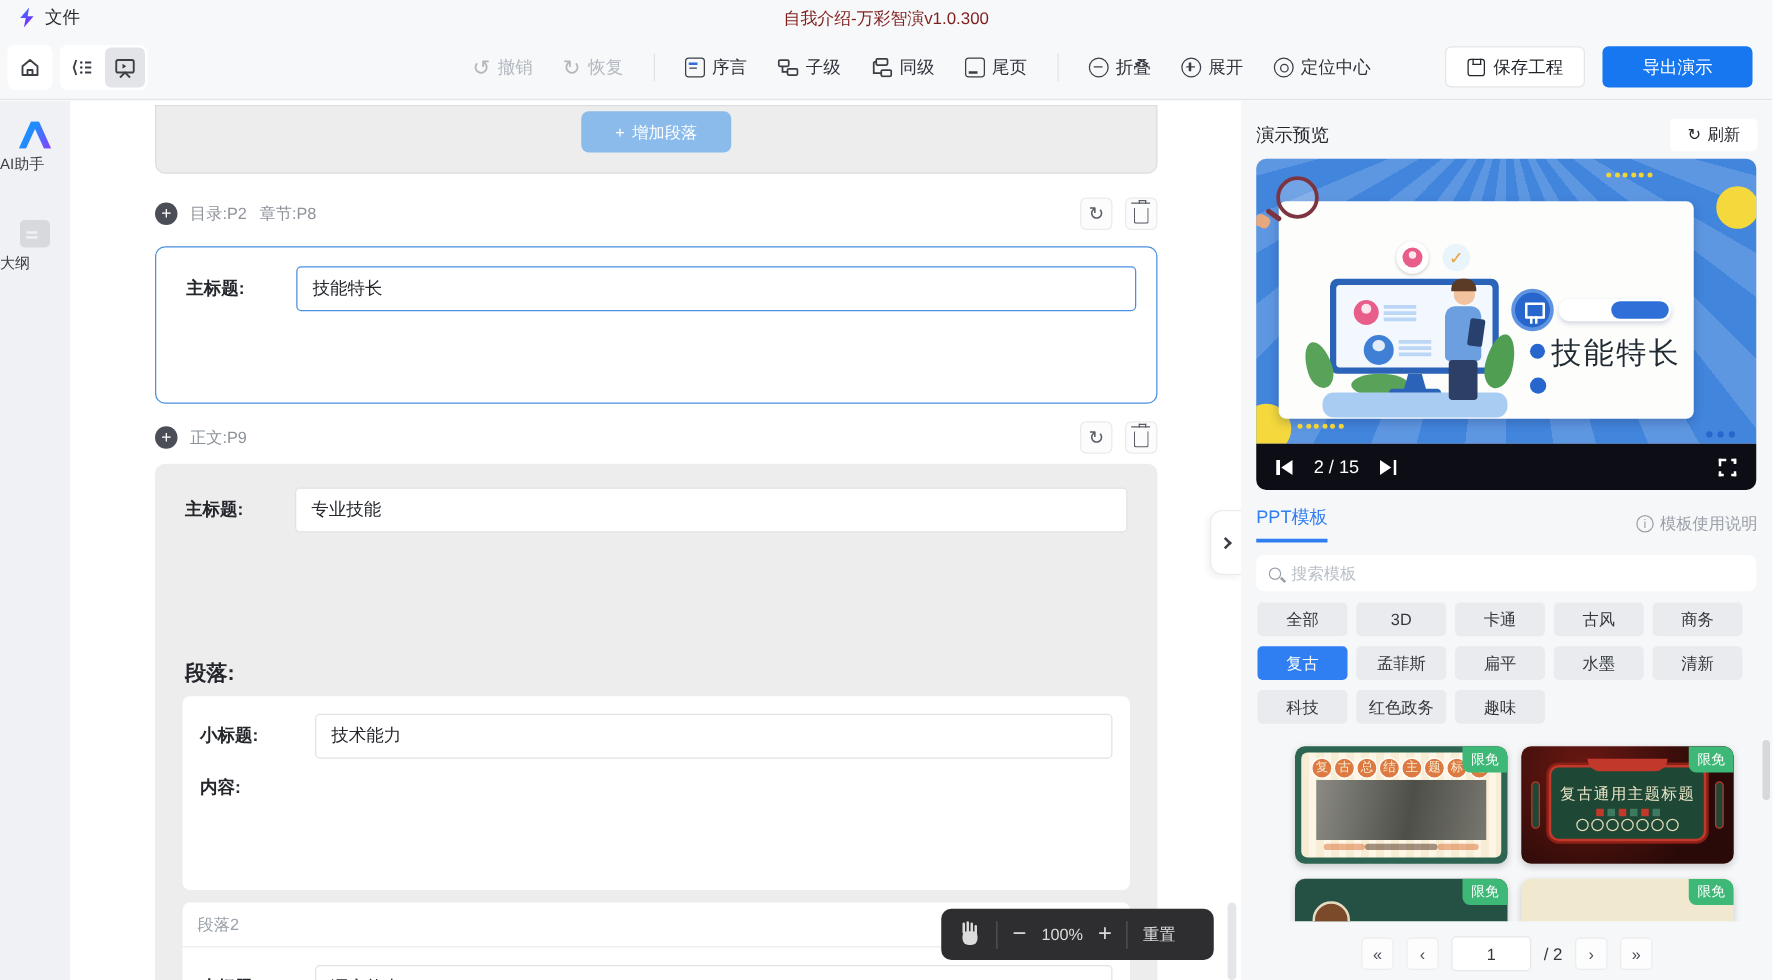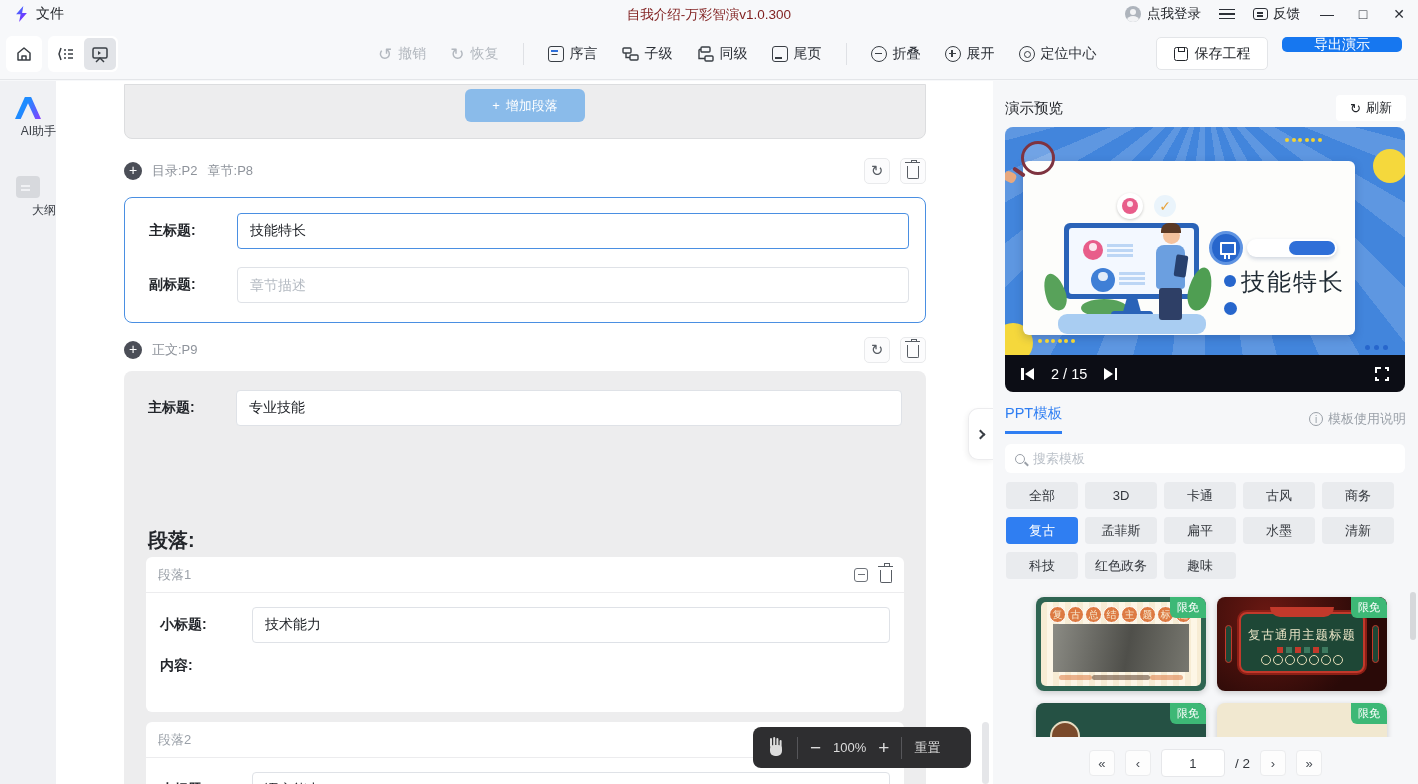--- a/index.html
+++ b/index.html
@@ -42,25 +42,25 @@
   .doc-ic.tail::before { content:""; position:absolute; left:2.5px; bottom:2.5px; width:7px; height:1.8px; background:#3a3f45; }
   .circ-ic { width:16px; height:16px; border:1.5px solid #3a3f45; border-radius:50%; position:relative; }
   .circ-ic::before { content:""; position:absolute; left:3px; top:5.6px; width:7px; height:1.7px; background:#3a3f45; }
   .circ-ic.plus::after { content:""; position:absolute; left:5.6px; top:3px; width:1.7px; height:7px; background:#3a3f45; }
   .target-ic { width:16px; height:16px; border:1.5px solid #3a3f45; border-radius:50%; position:relative; }
   .target-ic::before { content:""; position:absolute; left:4px; top:4px; width:5px; height:5px; border:1.5px solid #3a3f45; border-radius:50%; }
   .tool-right { position:absolute; right:16px; top:9px; display:flex; gap:14px; }
   .save-btn { width:112px; height:33px; background:#fff; border:1px solid #e3e5e8; border-radius:5px; display:flex; align-items:center; justify-content:center; gap:7px; font-size:14px; color:#23262b; }
   .save-ic { width:14px; height:14px; border:1.5px solid #23262b; border-radius:2.5px; position:relative; }
   .save-ic::before { content:""; position:absolute; left:3px; top:-1px; width:5px; height:4px; border:1.5px solid #23262b; border-top:none; }
-  .export-btn { width:120px; height:15px; background:#1677f0; border-radius:5px; color:#fff; font-size:14px; display:flex; align-items:center; justify-content:center; }
+  .export-btn { width:120px; height:33px; background:#1677f0; border-radius:5px; color:#fff; font-size:14px; display:flex; align-items:center; justify-content:center; }
 
   
   .sidebar { position:absolute; left:0; top:81px; width:56px; bottom:0; background:#f0f1f4; }
-  .side-item { width:56px; text-align:right; margin-top:16px; }
+  .side-item { width:56px; text-align:left; margin-top:16px; }
   .side-label { font-size:12px; color:#3c4047; margin-top:4px; }
   .ai-logo { width:26px; height:22px; margin:0 auto; background:linear-gradient(120deg,#1f8cff 40%,#8a3cff); clip-path:polygon(0 100%,38% 0,62% 0,100% 100%,78% 100%,50% 28%,22% 100%); }
   .outline-doc { width:24px; height:22px; margin:0 auto; background:#d7d9dd; border-radius:4px; position:relative; }
   .outline-doc::before { content:""; position:absolute; left:5px; top:9px; width:9px; height:2px; background:#f0f1f4; box-shadow:0 4px 0 #f0f1f4; }
 
   
   .main { position:absolute; left:56px; top:81px; width:937px; bottom:0; background:#fff; overflow:hidden; }
   .card0 { position:absolute; left:68px; top:3px; width:802px; height:55px; background:#ededee; border:1px solid #dcdddf; border-radius:0 0 8px 8px; }
   .addpara-btn { position:absolute; left:50%; top:4px; transform:translateX(-50%); width:120px; height:33px; background:#8abbea; border-radius:6px; color:#fff; font-size:13px; display:flex; align-items:center; justify-content:center; gap:6px; }
   .sec-head { position:absolute; left:68px; width:802px; height:26px; display:flex; align-items:center; gap:10px; }
@@ -71,21 +71,21 @@
   .trash-ic { width:12px; height:13px; border:1.4px solid #585d64; border-top:none; border-radius:0 0 2px 2px; position:relative; margin-top:3px; }
   .trash-ic::before { content:""; position:absolute; left:-3px; top:-4px; width:15px; height:1.4px; background:#585d64; }
   .trash-ic::after { content:""; position:absolute; left:2.5px; top:-6.5px; width:4px; height:2px; border:1.4px solid #585d64; border-bottom:none; }
   .card-sel { position:absolute; left:68px; top:116px; width:802px; height:126px; background:#fff; border:1px solid #4a8fe2; border-radius:8px; }
   .frow { position:absolute; left:24px; right:16px; height:36px; display:flex; align-items:center; }
   .flabel { width:88px; font-size:14px; color:#23262b;font-weight:bold; }
   .finput { flex:1; height:36px; border:1px solid #dfe2e7; border-radius:4px; background:#fff; padding:0 12px; font-size:14px; color:#23262b; font-family:inherit; outline:none; }
   .finput.focus { border-color:#4a8fe2; }
   .finput::placeholder { color:#b4bac2; }
   .card-gray { position:absolute; left:68px; top:290px; width:802px; height:420px; background:#ededee; border-radius:8px; }
-  .para-label { position:absolute; left:24px; top:156px; font-size:20px; font-weight:bold; color:#23262b; }
+  .para-label { position:absolute; left:24px; top:156px; font-size:17px; font-weight:bold; color:#23262b; }
   .para-card { position:absolute; left:22px; width:758px; background:#fff; border-radius:6px; }
   .para-head { height:36px; display:flex; align-items:center; padding:0 12px; border-bottom:1px solid #ececee; }
   .para-title { font-size:13px; color:#9aa0a8; }
   .para-actions { margin-left:auto; display:flex; align-items:center; gap:12px; }
   .minus-sq { width:14px; height:14px; border:1.4px solid #6e737a; border-radius:3px; position:relative; }
   .minus-sq::before { content:""; position:absolute; left:2.5px; top:5px; width:7px; height:1.6px; background:#6e737a; }
   .prow { display:flex; align-items:center; margin:14px 14px 0 14px; }
   .plabel { width:92px; font-size:14px; font-weight:bold; color:#23262b; }
   .main-scroll { position:absolute; right:4px; bottom:0; width:7px; height:62px; background:#e5e6e9; border-radius:4px; }
 
@@ -201,34 +201,20 @@
 </style>
 </head>
 <body>
 
 <div class="app">
 
   <div class="titlebar">
     <span class="logo"></span>
     <span class="file-menu">文件</span>
     <span class="win-title">自我介绍-万彩智演v1.0.300</span>
-    <div class="tb-right">
-      <span class="login">
-        <span class="avatar-icon"></span>
-        <span>点我登录</span>
-      </span>
-      <span class="menu-icon"></span>
-      <span class="feedback">
-        <span class="bubble-icon"></span>
-        <span>反馈</span>
-      </span>
-      <span class="winbtn">—</span>
-      <span class="winbtn">□</span>
-      <span class="winbtn">✕</span>
-    </div>
   </div>
 
   <div class="toolbar">
     <div class="home-btn">
       <svg width="18" height="18" viewBox="0 0 18 18">
           <path d="M3 8 L9 3 L15 8 V15 H3 Z M7 15 V11 H11 V15" fill="none" stroke="#3a3f45" stroke-width="1.5" stroke-linejoin="round"></path>
         </svg>
     </div>
     <div class="view-group">
       <div class="view-btn">
@@ -336,24 +322,20 @@
             <span class="trash-ic"></span>
           </span>
       </span>
     </div>
 
     <div class="card-sel">
       <div class="frow" style="top:15px">
         <span class="flabel">主标题:</span>
         <input class="finput focus" value="技能特长" style="">
       </div>
-      <div class="frow" style="top:69px">
-        <span class="flabel">副标题:</span>
-        <input class="finput" placeholder="章节描述" style="">
-      </div>
     </div>
 
     <div class="sec-head" style="top:256px">
       <span class="plus-circle">+</span>
       <span class="sec-tag">正文:P9</span>
       <span class="sec-actions">
         <span class="mini-btn">↻</span>
         <span class="mini-btn">
             <span class="trash-ic"></span>
           </span>
@@ -361,27 +343,20 @@
     </div>
 
     <div class="card-gray">
       <div class="frow" style="top:19px; left:24px; right:24px">
         <span class="flabel">主标题:</span>
         <input class="finput" value="专业技能" style="">
       </div>
       <div class="para-label">段落:</div>
 
       <div class="para-card" style="top:186px; height:155px">
-        <div class="para-head">
-          <span class="para-title">段落1</span>
-          <span class="para-actions">
-            <span class="minus-sq"></span>
-            <span class="trash-ic"></span>
-          </span>
-        </div>
         <div class="prow">
           <span class="plabel">小标题:</span>
           <input class="finput" value="技术能力" style="">
         </div>
         <div class="prow">
           <span class="plabel">内容:</span>
         </div>
       </div>
 
       <div class="para-card" style="top:351px; height:155px">

